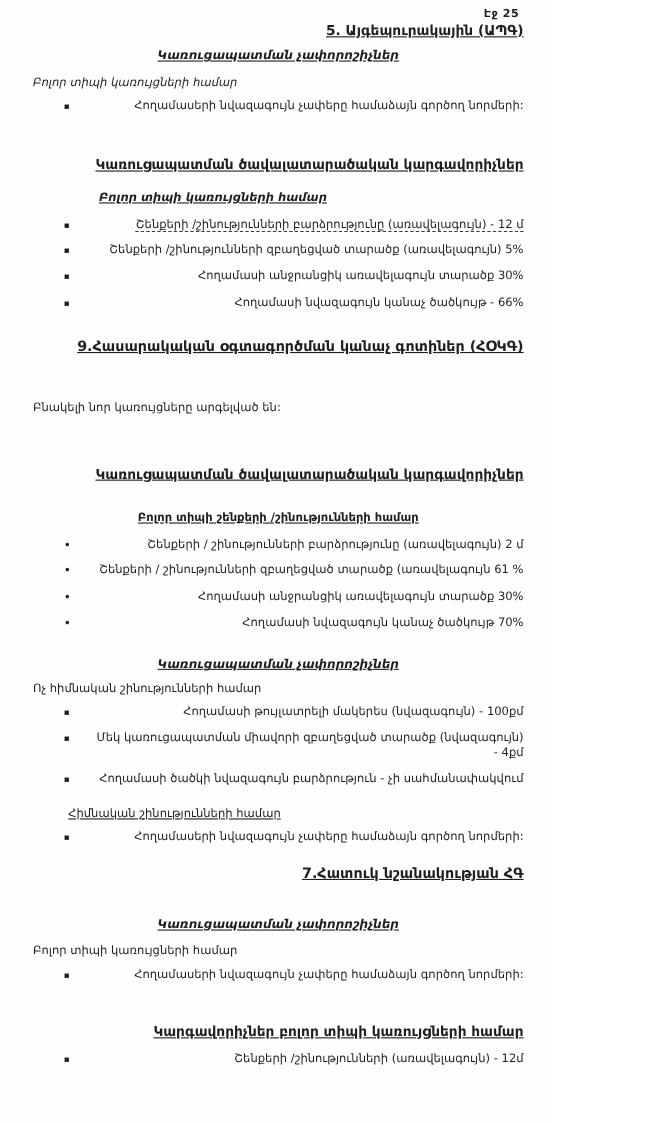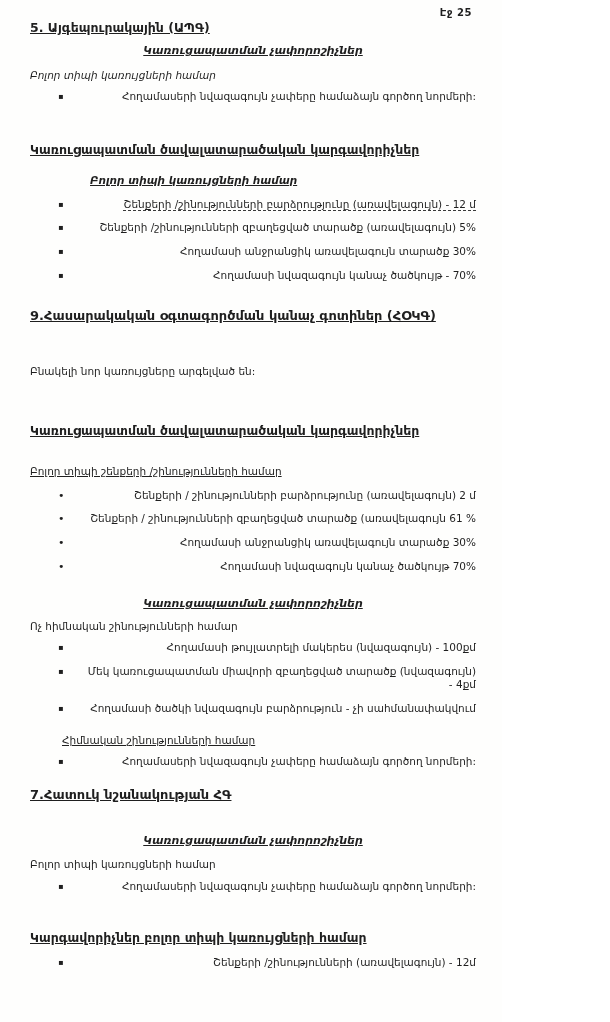--- a/index.html
+++ b/index.html
@@ -5,22 +5,22 @@
   * { margin:0; padding:0; box-sizing:border-box; }
   html,body { background:#ffffff; }
   .page {
     width:502px; height:1022px; position:relative; overflow:hidden;
     background:#fefefd; color:#1f1f1f;
     font-family:"DejaVu Sans", sans-serif;
     font-size:10.5px; line-height:1.3;
     padding:6px 26px 8px 30px;
   }
   .pnum { position:absolute; top:6px; right:30px; font-size:10px; font-weight:bold; letter-spacing:.5px; }
-  .center { text-align:left; }
-  .t1 { font-size:12.5px; font-weight:bold; text-decoration:underline; text-align:left; }
+  .center { text-align:center;font-weight:bold; }
+  .t1 { font-size:12.5px; font-weight:bold; text-decoration:underline; text-align:right; }
   .t1.big { font-size:13px; }
   .t2 { font-size:11px; font-weight:bold; font-style:italic; text-decoration:underline; text-align:center; }
   .lbl { font-style:italic; }
   .bold { font-weight:bold; }
   .u { text-decoration:underline; }
   .udash { border-bottom:1px dashed #3a3a3a; text-decoration:none; }
   .ind { margin-left:60px; display:inline-block; }
   ul.blist { list-style:none; margin-left:28px; }
   ul.blist li { position:relative; padding-left:24px; margin-bottom:10px;text-align:right; }
   ul.blist.sq li::before { content:"▪"; position:absolute; left:0; top:0; font-size:8px; line-height:14px; }
@@ -43,21 +43,21 @@
   <ul class="blist sq mt8">
     <li>Հողամասերի նվազագույն չափերը համաձայն գործող նորմերի:</li>
   </ul>
 
   <div class="t1 mt38">Կառուցապատման ծավալատարածական կարգավորիչներ</div>
   <div class="mt16"><span class="lbl bold u ind">Բոլոր տիպի կառույցների համար</span></div>
   <ul class="blist sq mt10">
     <li><span class="udash">Շենքերի /շինությունների  բարձրությունը (առավելագույն) - 12 մ</span></li>
     <li>Շենքերի /շինությունների զբաղեցված տարածք  (առավելագույն) 5%</li>
     <li>Հողամասի անջրանցիկ առավելագույն տարածք   30%</li>
-    <li>Հողամասի նվազագույն կանաչ ծածկույթ - 70%</li>
+    <li>Հողամասի նվազագույն կանաչ ծածկույթ - 66%</li>
   </ul>
 
   <div class="t1 big mt26">9.Հասարակական օգտագործման կանաչ գոտիներ (ՀՕԿԳ)</div>
   <div class="mt40">Բնակելի նոր կառույցները արգելված են:</div>
 
   <div class="t1 mt44">Կառուցապատման ծավալատարածական կարգավորիչներ</div>
   <div class="center mt26"><span class="u">Բոլոր տիպի շենքերի /շինությունների  համար</span></div>
   <ul class="blist dot mt10">
     <li>Շենքերի / շինությունների  բարձրությունը (առավելագույն)  2 մ</li>
     <li>Շենքերի / շինությունների զբաղեցված տարածք (առավելագույն    61 %</li>

